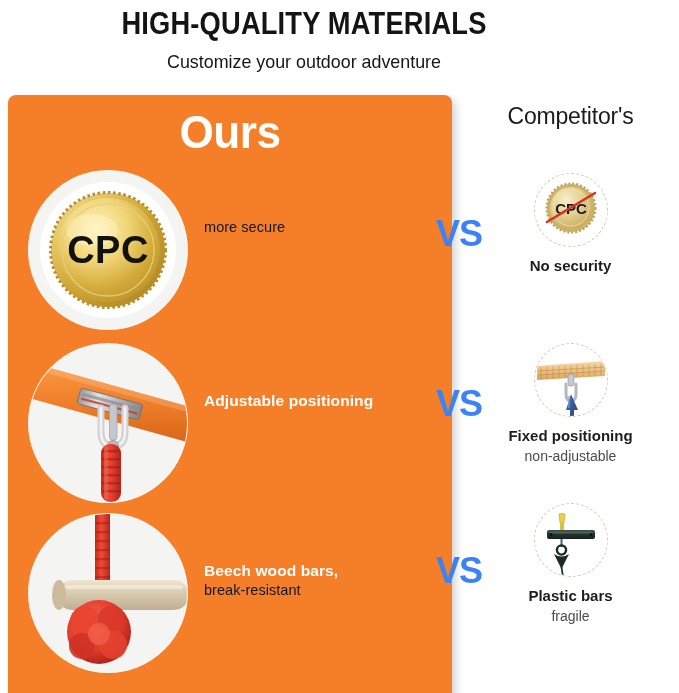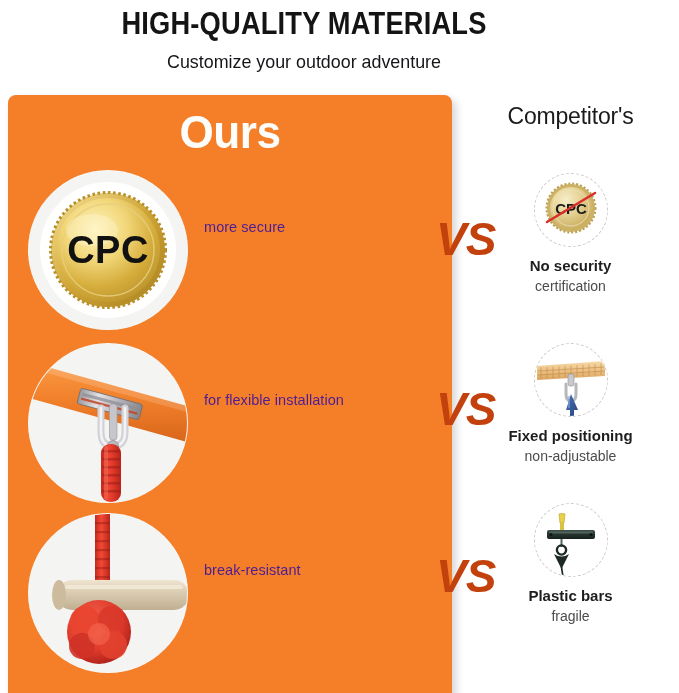--- a/index.html
+++ b/index.html
@@ -106,21 +106,21 @@
     font-size: 15.5px;
     font-weight: 700;
     color: #ffffff;
     letter-spacing: 0.1px;
     line-height: 1.28;
   }
   .ours-text .l2 {
     display: block;
     font-size: 14.5px;
     font-weight: 400;
-    color: #4c1d95;
+    color: #0f172a;
     letter-spacing: 0.05px;
     line-height: 1.3;
   }
 
   
   #comp-col {
     position: absolute;
     left: 462px;
     top: 95px;
     width: 217px;
@@ -171,24 +171,23 @@
     font-size: 14px;
     font-weight: 400;
     color: #4c4c4c;
     line-height: 1.35;
     margin-top: 1px;
   }
 
   
   .vs-mark {
     position: absolute;
-    font-size: 46px;
+    font-size: 36px;
     font-weight: 700;
-    font-style: italic;
-    color: #c2410c;
+    color: #3b82f6;
     letter-spacing: -1px;
     z-index: 6;
     line-height: 1;
     user-select: none;
   }
   #vs-0 { left: 436px; top: 216px; }
   #vs-1 { left: 436px; top: 386px; }
   #vs-2 { left: 436px; top: 553px; }
 </style>
 </head>
@@ -285,21 +284,21 @@
             <rect x="1" y="22" width="18" height="2.4" rx="1.2"></rect>
             <rect x="1" y="30" width="18" height="2.4" rx="1.2"></rect>
             <rect x="1" y="38" width="18" height="2.4" rx="1.2"></rect>
             <rect x="1" y="46" width="18" height="2.4" rx="1.2"></rect>
           </g>
           <rect x="3" y="2" width="4" height="54" rx="2" fill="#ff8470" opacity="0.4"></rect>
         </g>
       </svg>
     </div>
     <div class="ours-text">
-      <span class="l2">for flexible installation</span>
+      <span class="l1">Adjustable positioning</span>
     </div>
   </div>
 
   <div class="ours-row" id="ours-row-2">
     <div class="photo-circle">
       <svg width="158" height="158" viewBox="0 0 158 158" xmlns="http://www.w3.org/2000/svg">
         <defs>
           <linearGradient id="woodG" x1="0" y1="0" x2="0" y2="1">
             <stop offset="0%" stop-color="#efe4d1"></stop>
             <stop offset="35%" stop-color="#ded0b6"></stop>
@@ -342,20 +341,21 @@
           <circle cx="0" cy="0" r="32" fill="url(#knotG)"></circle>
           <circle cx="-14" cy="-11" r="15" fill="#e8442f" opacity="0.92"></circle>
           <circle cx="12" cy="-13" r="13" fill="#d9382a" opacity="0.9"></circle>
           <circle cx="-17" cy="14" r="13" fill="#cf3226" opacity="0.9"></circle>
           <circle cx="14" cy="13" r="14" fill="#e2412f" opacity="0.9"></circle>
           <circle cx="0" cy="2" r="11" fill="#f2604a" opacity="0.75"></circle>
         </g>
       </svg>
     </div>
     <div class="ours-text">
+      <span class="l1">Beech wood bars,</span>
       <span class="l2">break-resistant</span>
     </div>
   </div>
 </div>
 
 <div class="vs-mark" id="vs-0">VS</div>
 <div class="vs-mark" id="vs-1">VS</div>
 <div class="vs-mark" id="vs-2">VS</div>
 
 <div id="comp-col">
@@ -378,21 +378,20 @@
           <circle r="24.5" fill="none" stroke="#bb9f52" stroke-width="2" stroke-dasharray="2 2"></circle>
           <circle r="21" fill="url(#goldDull)"></circle>
           <circle r="18" fill="none" stroke="#efe3ba" stroke-width="1" opacity="0.8"></circle>
           <text x="0" y="6" text-anchor="middle" font-family="Liberation Sans, sans-serif" font-size="15" font-weight="700" fill="#1a1a1a">CPC</text>
         </g>
         <line x1="12" y1="48" x2="60" y2="19" stroke="#d9312a" stroke-width="2.6" stroke-linecap="round"></line>
       </svg>
     </div>
     <div class="comp-text">
       <span class="l1">No security</span>
-      <span class="l2">certification</span>
     </div>
   </div>
 
   <div class="comp-row" id="comp-row-1">
     <div class="comp-icon">
       <svg width="72" height="72" viewBox="0 0 72 72" xmlns="http://www.w3.org/2000/svg">
         <defs>
           <linearGradient id="tanG" x1="0" y1="0" x2="0" y2="1">
             <stop offset="0%" stop-color="#f6d9a8"></stop>
             <stop offset="50%" stop-color="#edc184"></stop>

